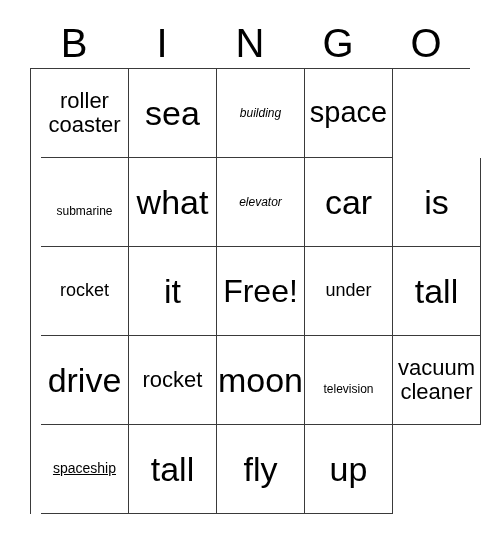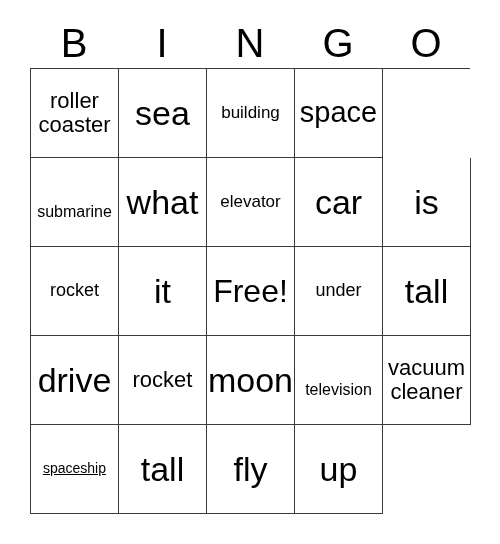--- a/index.html
+++ b/index.html
@@ -40,20 +40,21 @@
     line-height: 1;
     letter-spacing: 0;
     color: #000000;
   }
 
   
   .grid {
     width: 440px;
     border-top: 1px solid #3a3a3a;
     border-left: 1px solid #3a3a3a;
+    padding-left: 10px;
   }
 
   .grid-row {
     display: flex;
     width: 440px;
   }
 
   .cell {
     width: 88px;
     height: 89px;
@@ -71,22 +72,22 @@
     display: block;
     width: 100%;
     line-height: 1.08;
     color: #000000;
     font-weight: 400;
     white-space: pre-line;
   }
 
   
   .fs-xs   { font-size: 14px; text-decoration: underline; }
-  .fs-sm   { font-size: 16px; margin-top: 19px; }
-  .fs-md   { font-size: 17px; }
+  .fs-sm   { font-size: 12px; margin-top: 19px; }
+  .fs-md   { font-size: 12px; font-style: italic; }
   .fs-lg   { font-size: 22px; }
   .fs-xl   { font-size: 18px; }
   .fs-2xl  { font-size: 29px; }
   .fs-3xl  { font-size: 32px; text-align: center; }
   .fs-4xl  { font-size: 34px; }
 </style>
 </head>
 <body>
 
 <div class="card">

